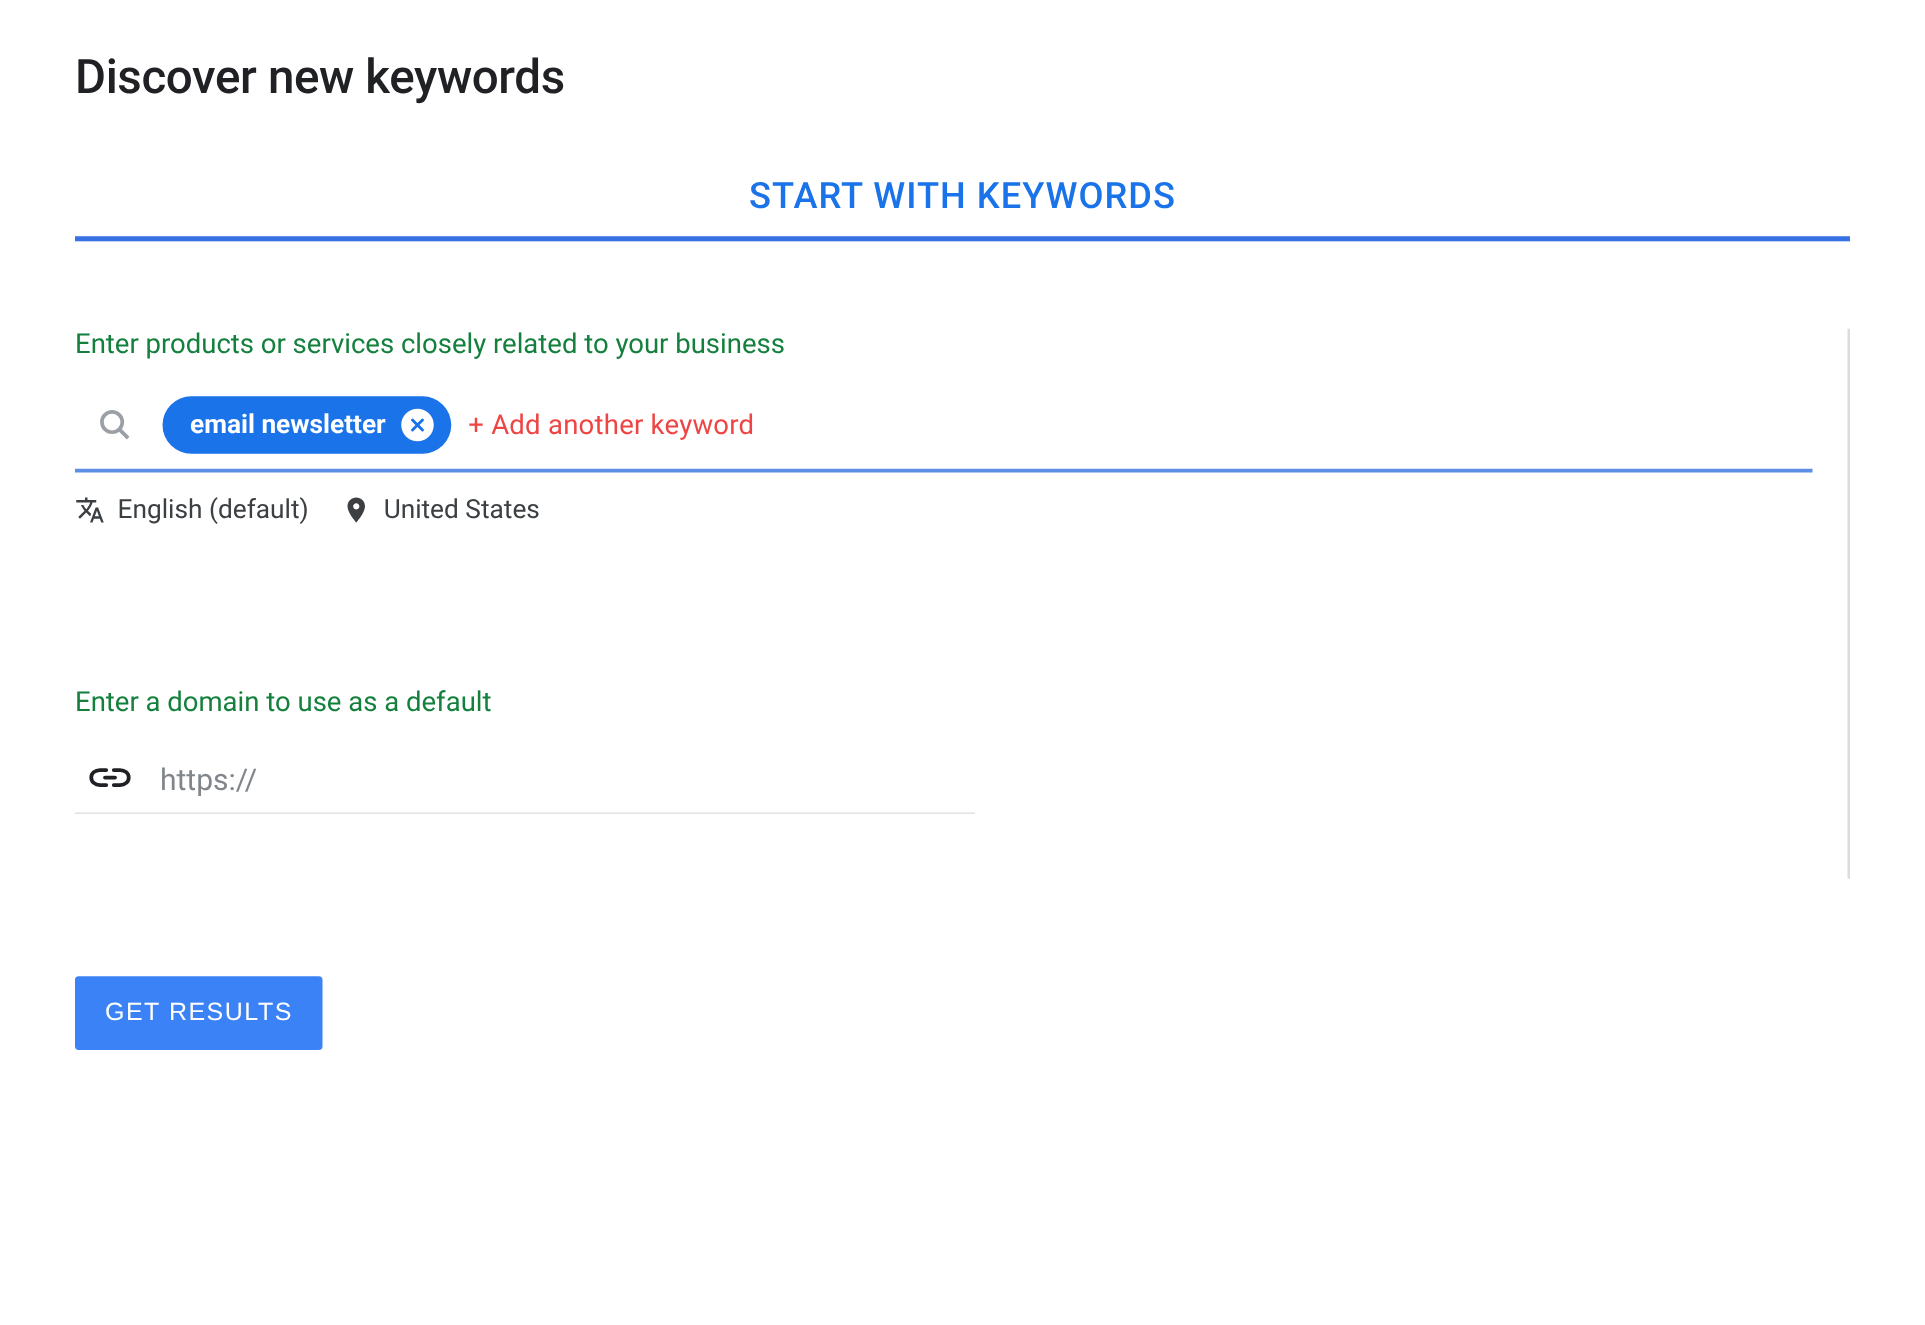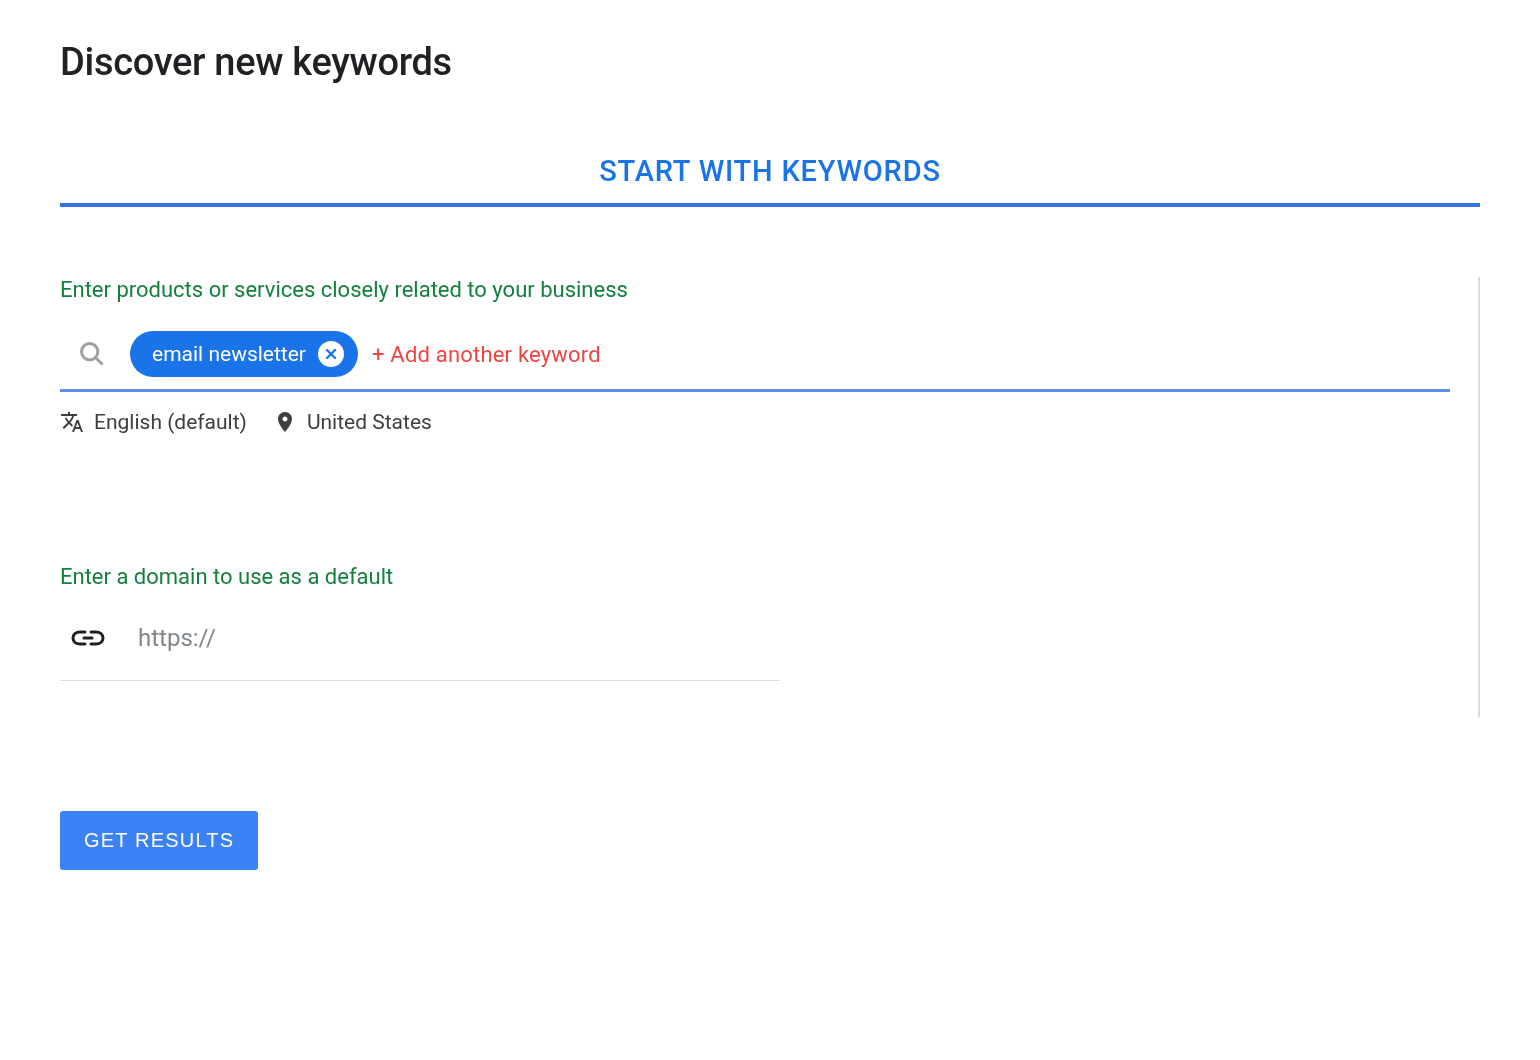--- a/index.html
+++ b/index.html
@@ -14,21 +14,21 @@
       height: 1060px;
       overflow: hidden;
     }
     .container {
       padding: 40px 60px 40px 60px;
     }
     .page-title {
       font-size: 38px;
       font-weight: 500;
       color: #202124;
-      margin-bottom: 52px;
+      margin-bottom: 38px;
       letter-spacing: -0.3px;
     }
     .tabs {
       display: flex;
       border-bottom: 1px solid #dadce0;
       margin-bottom: 70px;
     }
     .tab {
       flex: 1;
       text-align: center;
@@ -78,21 +78,21 @@
       height: 100%;
     }
     .chip {
       display: inline-flex;
       align-items: center;
       background: #1a73e8;
       color: #fff;
       border-radius: 32px;
       padding: 10px 14px 10px 22px;
       font-size: 21px;
-      font-weight: 400;
+      font-weight: 700;
       gap: 12px;
     }
     .chip-remove {
       width: 26px;
       height: 26px;
       border-radius: 50%;
       background: #fff;
       display: flex;
       align-items: center;
       justify-content: center;
@@ -130,25 +130,24 @@
     }
     .meta-icon svg {
       width: 100%;
       height: 100%;
     }
     .domain-section {
       margin-bottom: 130px;
     }
     .domain-input-row {
       display: flex;
-      align-items: center;
       border-bottom: 1px solid #dadce0;
-      padding-bottom: 28px;
+      padding-bottom: 12px;
       padding-top: 10px;
-      gap: 32px;
+      gap: 22px;
       width: 720px;
     }
     .link-icon {
       width: 36px;
       height: 24px;
       margin-left: 10px;
     }
     .link-icon svg {
       width: 100%;
       height: 100%;

